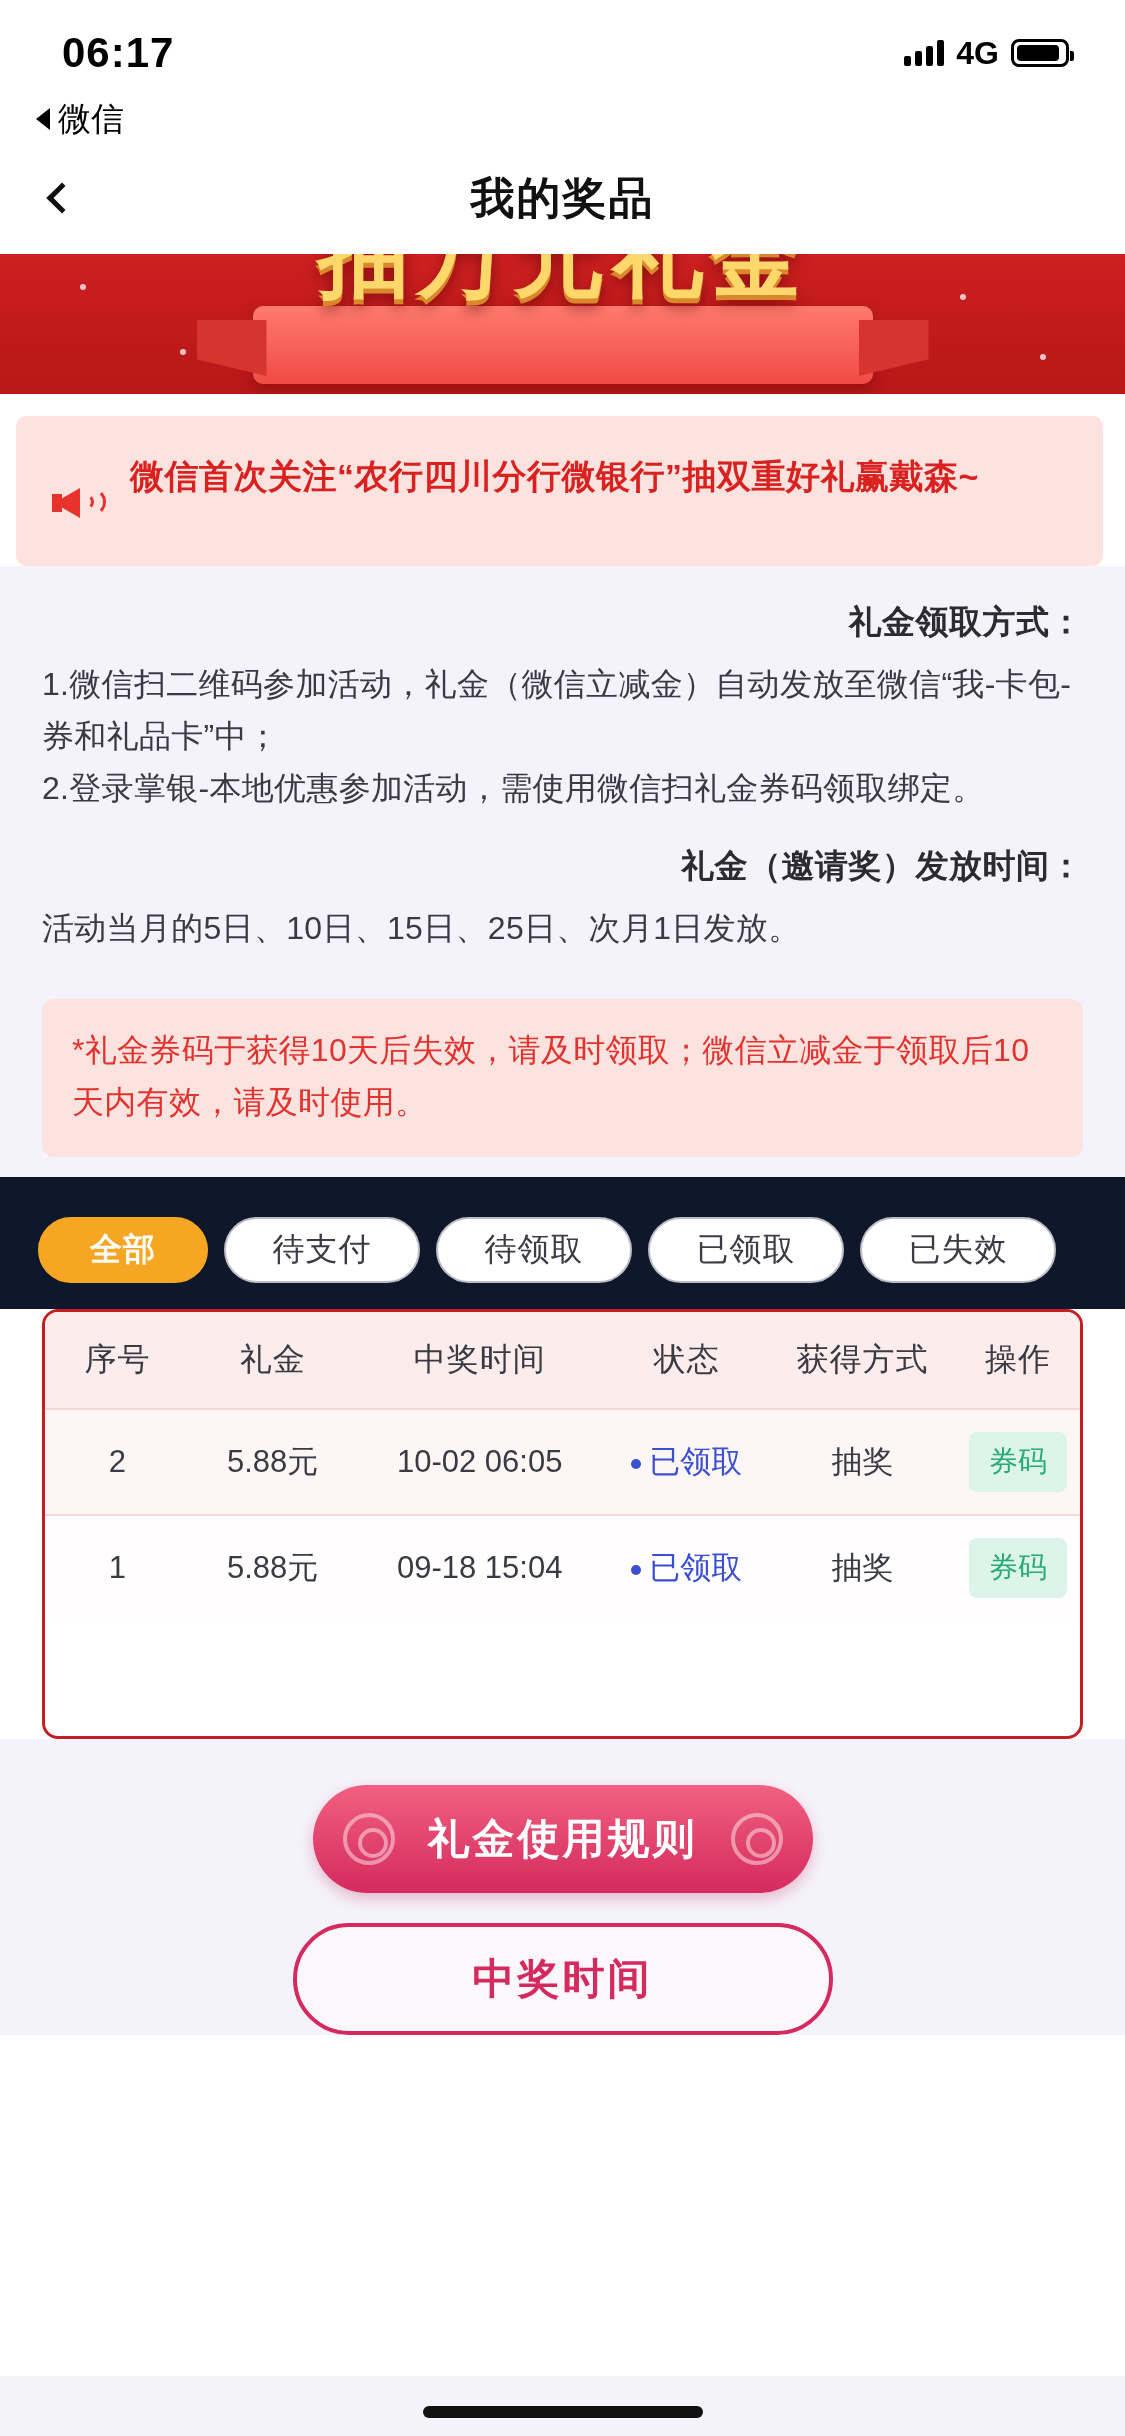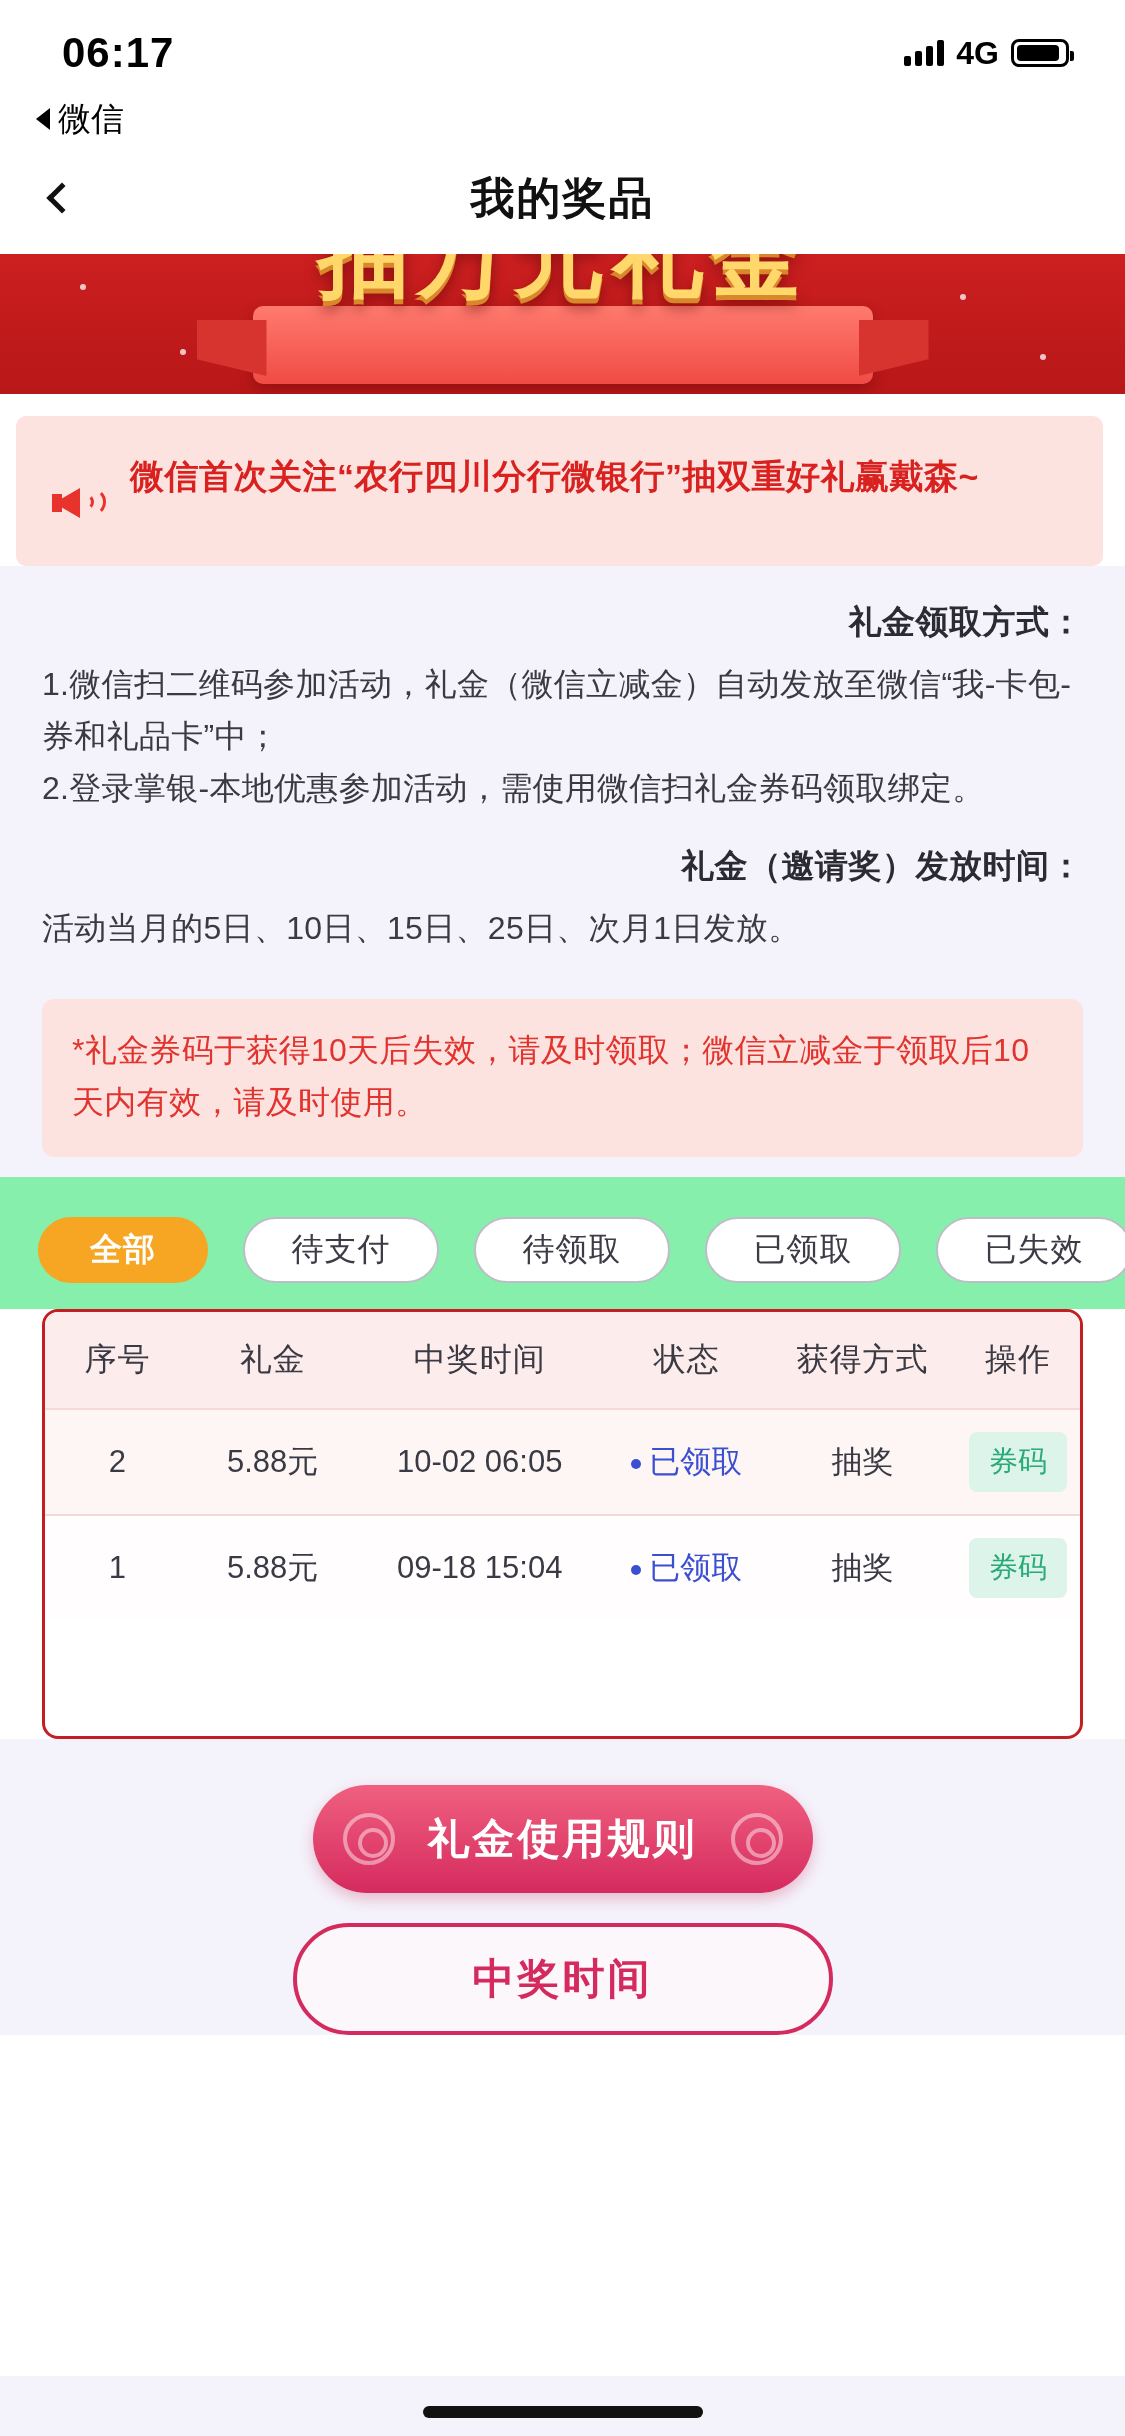--- a/index.html
+++ b/index.html
@@ -263,23 +263,23 @@
   .warn-text {
     font-size: 32px;
     line-height: 1.62;
     color: #e2342f;
     letter-spacing: .3px;
   }
 
   
   .chips {
     display: flex;
-    gap: 35px;
+    gap: 16px;
     padding: 40px 30px 26px 38px;
-    background: #86efac;
+    background: #0f172a;
   }
   .chip {
     height: 66px;
     min-width: 196px;
     border-radius: 33px;
     border: 2px solid #bdbdc7;
     background: #ffffff;
     color: #3c3c46;
     font-size: 32px;
     display: flex;

